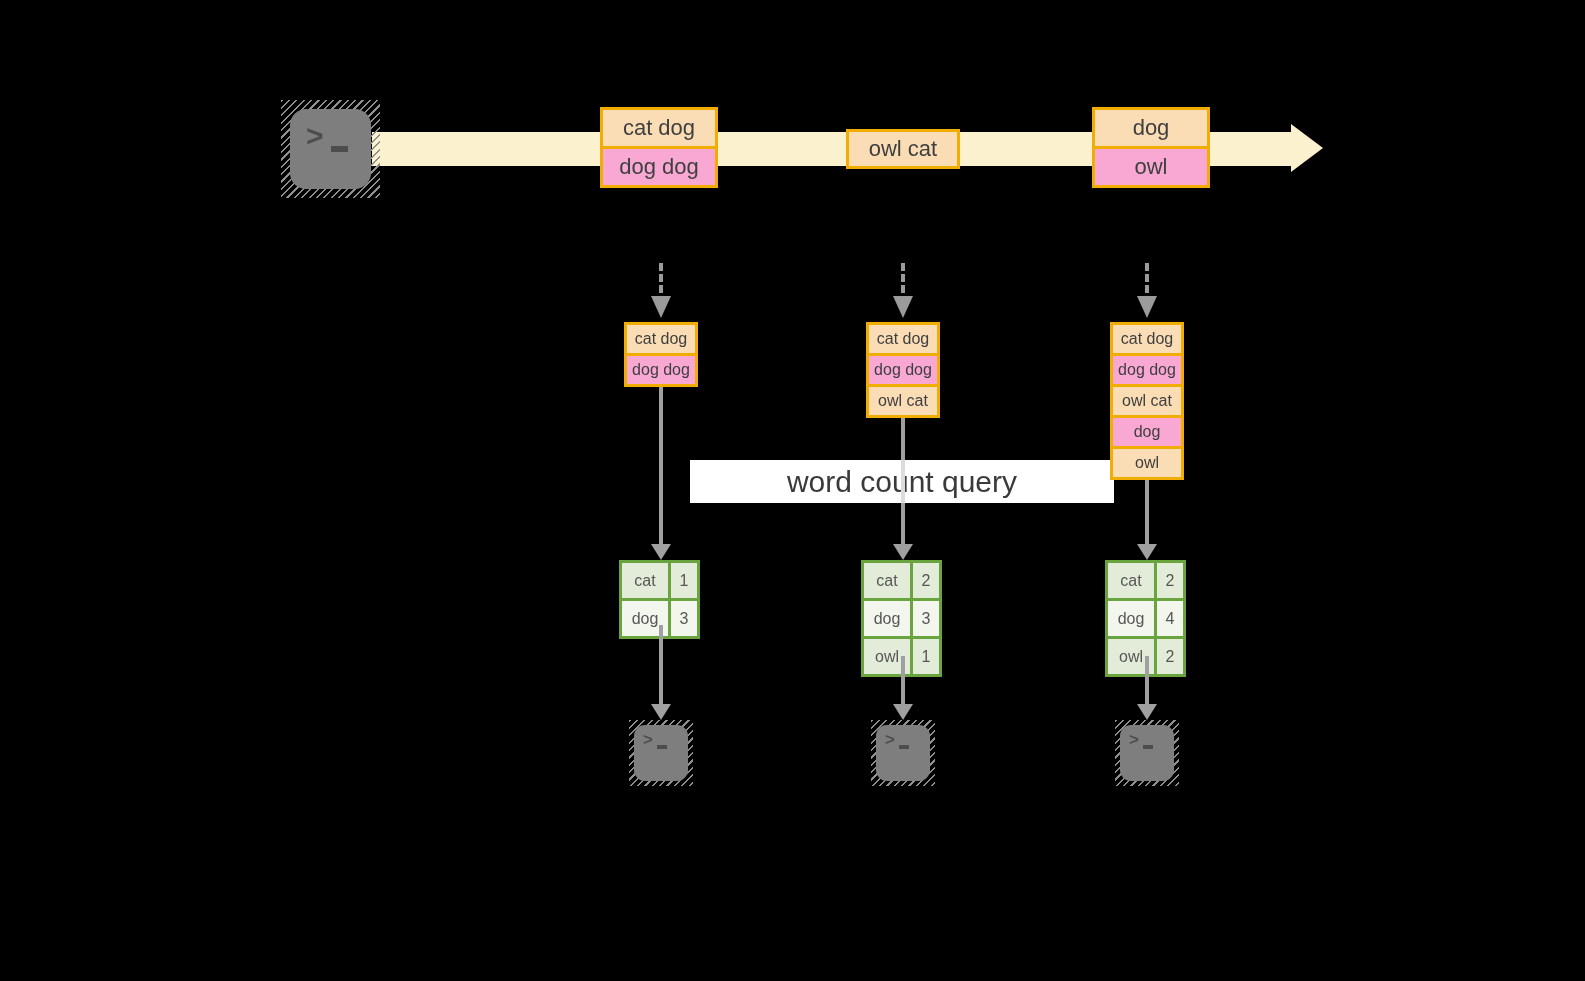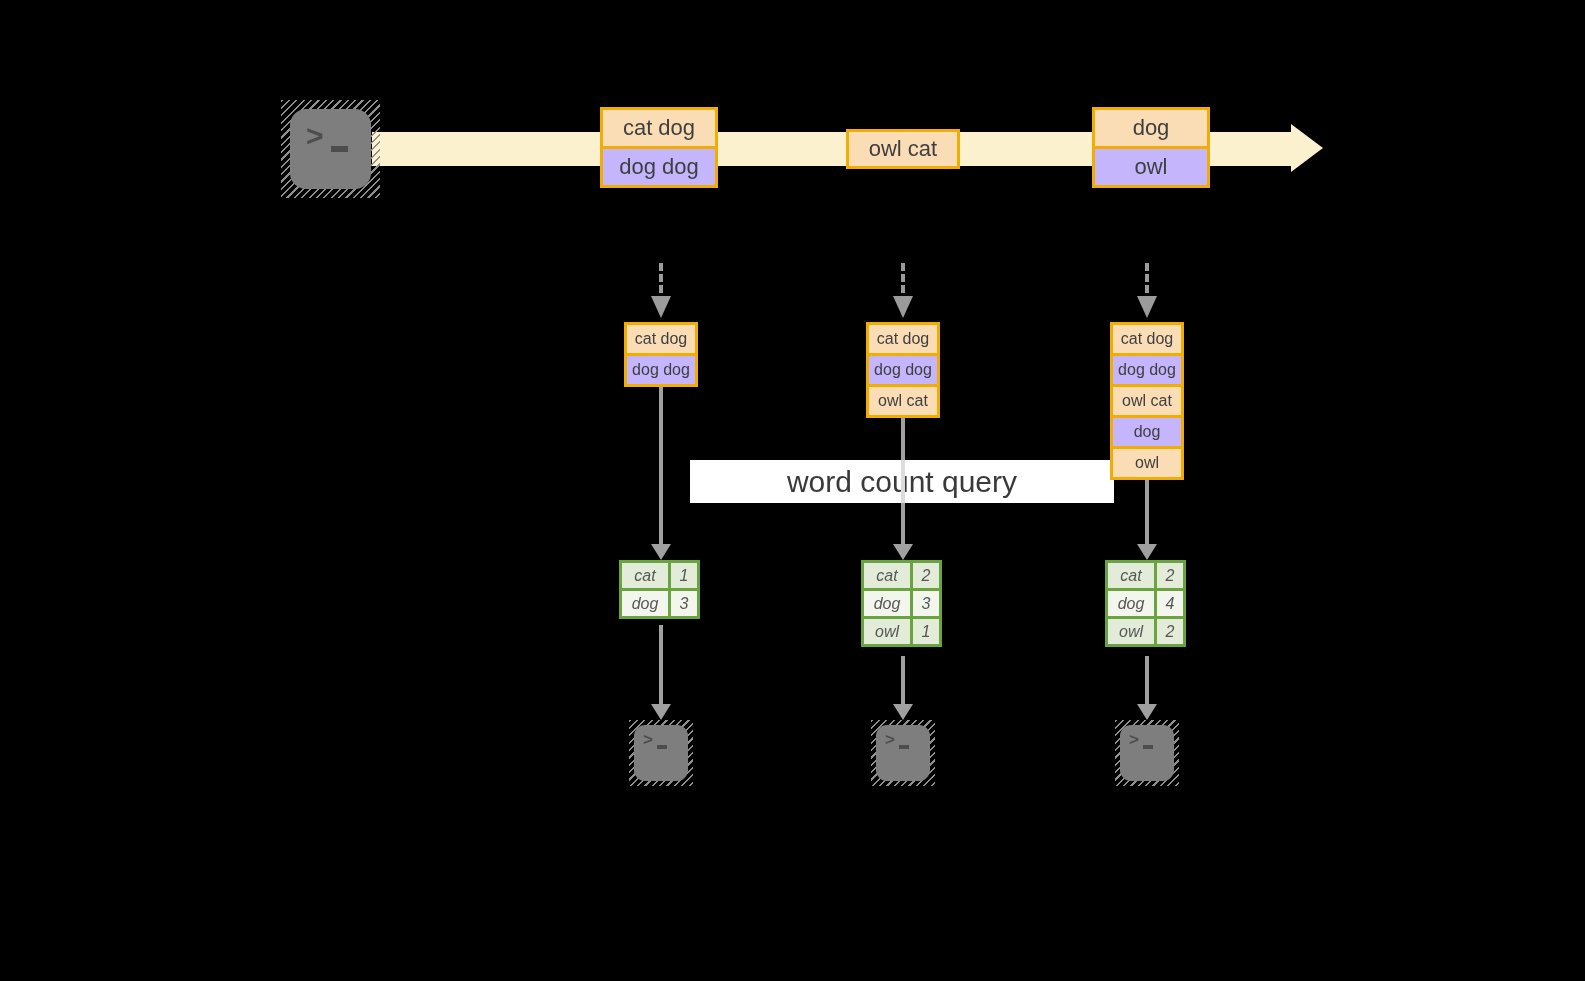--- a/index.html
+++ b/index.html
@@ -25,21 +25,21 @@
   .term-src .dash{width:17px;height:6px;margin-top:27px;margin-left:7px;}
   .term-sink{width:64px;height:66px;top:720px;}
   .term-sink .term-inner{left:5px;top:5px;width:54px;height:56px;border-radius:11px;}
   .term-sink .prompt{left:9px;top:5px;font-size:17px;}
   .term-sink .dash{width:10px;height:4px;margin-top:15px;margin-left:4px;}
 
   
   .obox{background:#F1AD02;padding:3px;display:grid;gap:3px;z-index:5;}
   .ocell{display:flex;align-items:center;justify-content:center;}
   .fa{background:#FADCB5;}
-  .fb{background:#c4b5fd;}
+  .fb{background:#f9a8d4;}
   .stream-box .ocell{width:112px;height:36px;font-size:22px;}
   .stream-box{z-index:2;}
   .box1{left:600px;top:107px;}
   .box2{left:846px;top:129px;}
   .box2 .ocell{width:108px;height:34px;}
   .box3{left:1092px;top:107px;}
   .stack .ocell{width:68px;height:28px;font-size:16px;}
   .stack1{left:624px;top:322px;}
   .stack2{left:866px;top:322px;}
   .stack3{left:1110px;top:322px;}
@@ -52,21 +52,21 @@
   .shead{width:0;height:0;z-index:2;
     border-left:10px solid transparent;border-right:10px solid transparent;border-top:16px solid #A0A0A0;}
 
   
   .banner{left:690px;top:460px;width:424px;height:43px;background:#ffffff;z-index:3;
     display:flex;align-items:center;justify-content:center;font-size:30px;color:#3A3A3A;}
   .banner-line{left:901px;top:460px;width:4px;height:43px;background:#DCDCDC;z-index:4;}
 
   
   .gtable{background:#69A43E;padding:3px;display:grid;grid-template-columns:46px 26px;gap:3px;z-index:2;top:560px;}
-  .gcell{display:flex;align-items:center;justify-content:center;height:25px;font-size:16px;color:#575757;font-style:italic;}
+  .gcell{display:flex;align-items:center;justify-content:center;height:35px;font-size:16px;color:#575757;}
   .ga{background:#E3ECD8;}
   .gb{background:#F2F6EC;}
   .t1{left:619px;}
   .t2{left:861px;}
   .t3{left:1105px;}
 </style>
 </head>
 <body>
 
 <div id="canvas">

